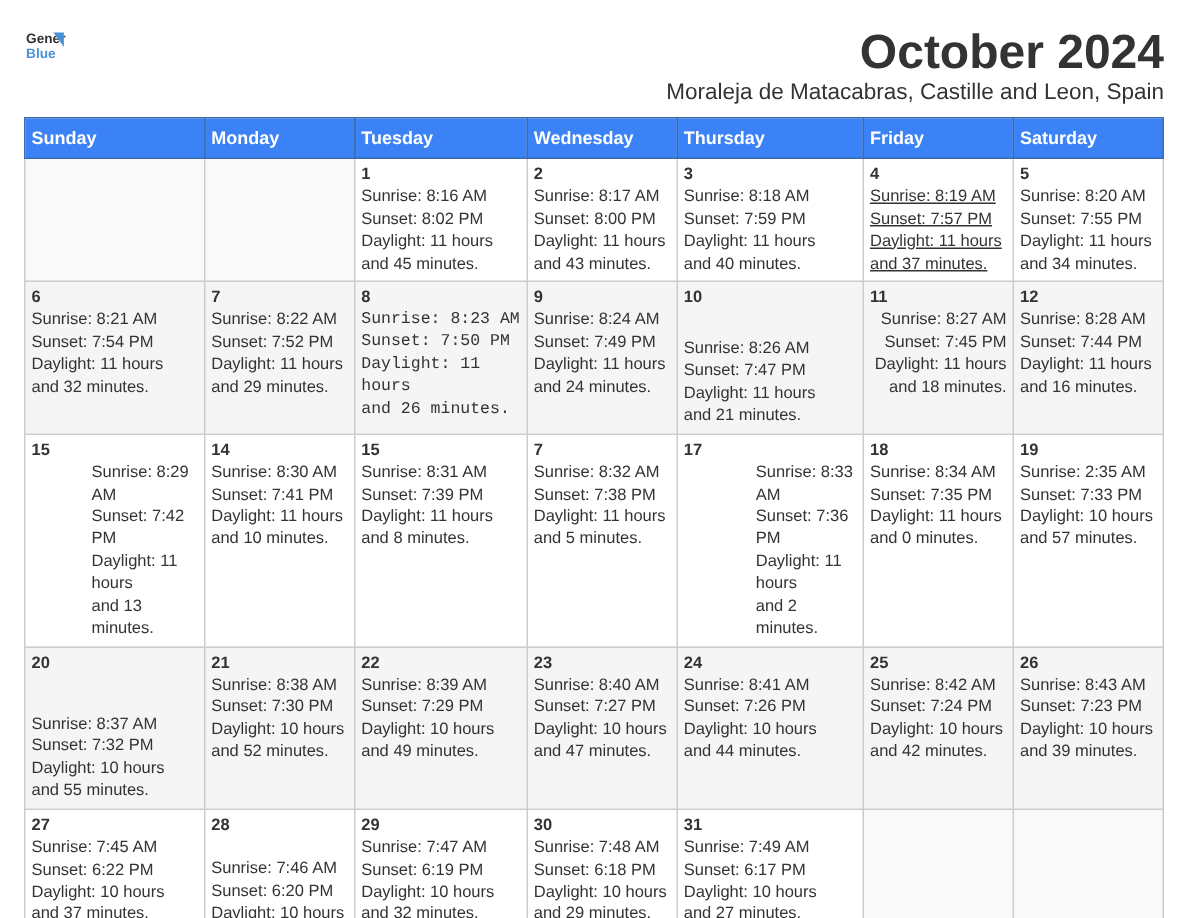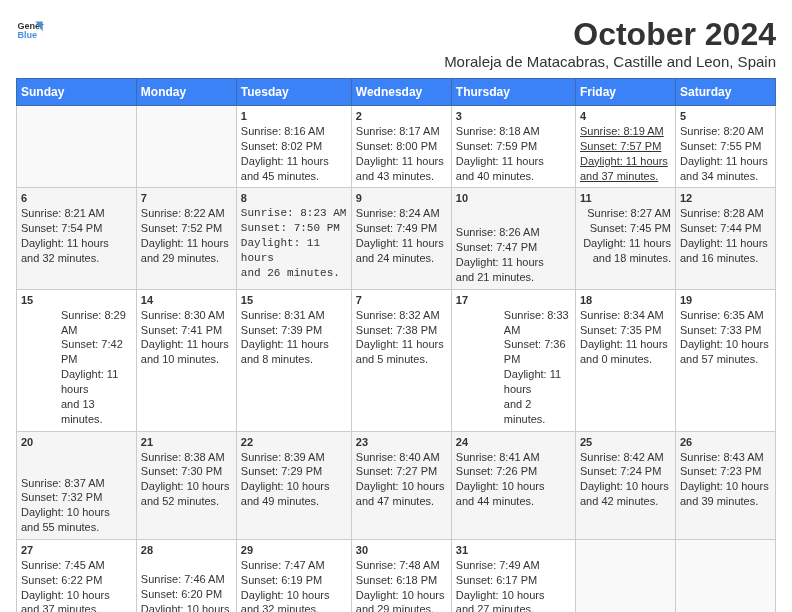--- a/index.html
+++ b/index.html
@@ -238,21 +238,21 @@
         </td>
         <td>
           <span class="day-number">18</span>
           <div class="cell-text" style="white-space: pre-line;">Sunrise: 8:34 AM
 Sunset: 7:35 PM
 Daylight: 11 hours
 and 0 minutes.</div>
         </td>
         <td>
           <span class="day-number">19</span>
-          <div class="cell-text" style="white-space: pre-line;">Sunrise: 6:35 AM
+          <div class="cell-text" style="white-space: pre-line;">Sunrise: 2:35 AM
 Sunset: 7:33 PM
 Daylight: 10 hours
 and 57 minutes.</div>
         </td>
       </tr>
       <tr>
         <td>
           <span class="day-number">20</span>
           <div class="cell-text" style="white-space: pre-line; margin-top: 28px;">Sunrise: 8:37 AM
 Sunset: 7:32 PM

